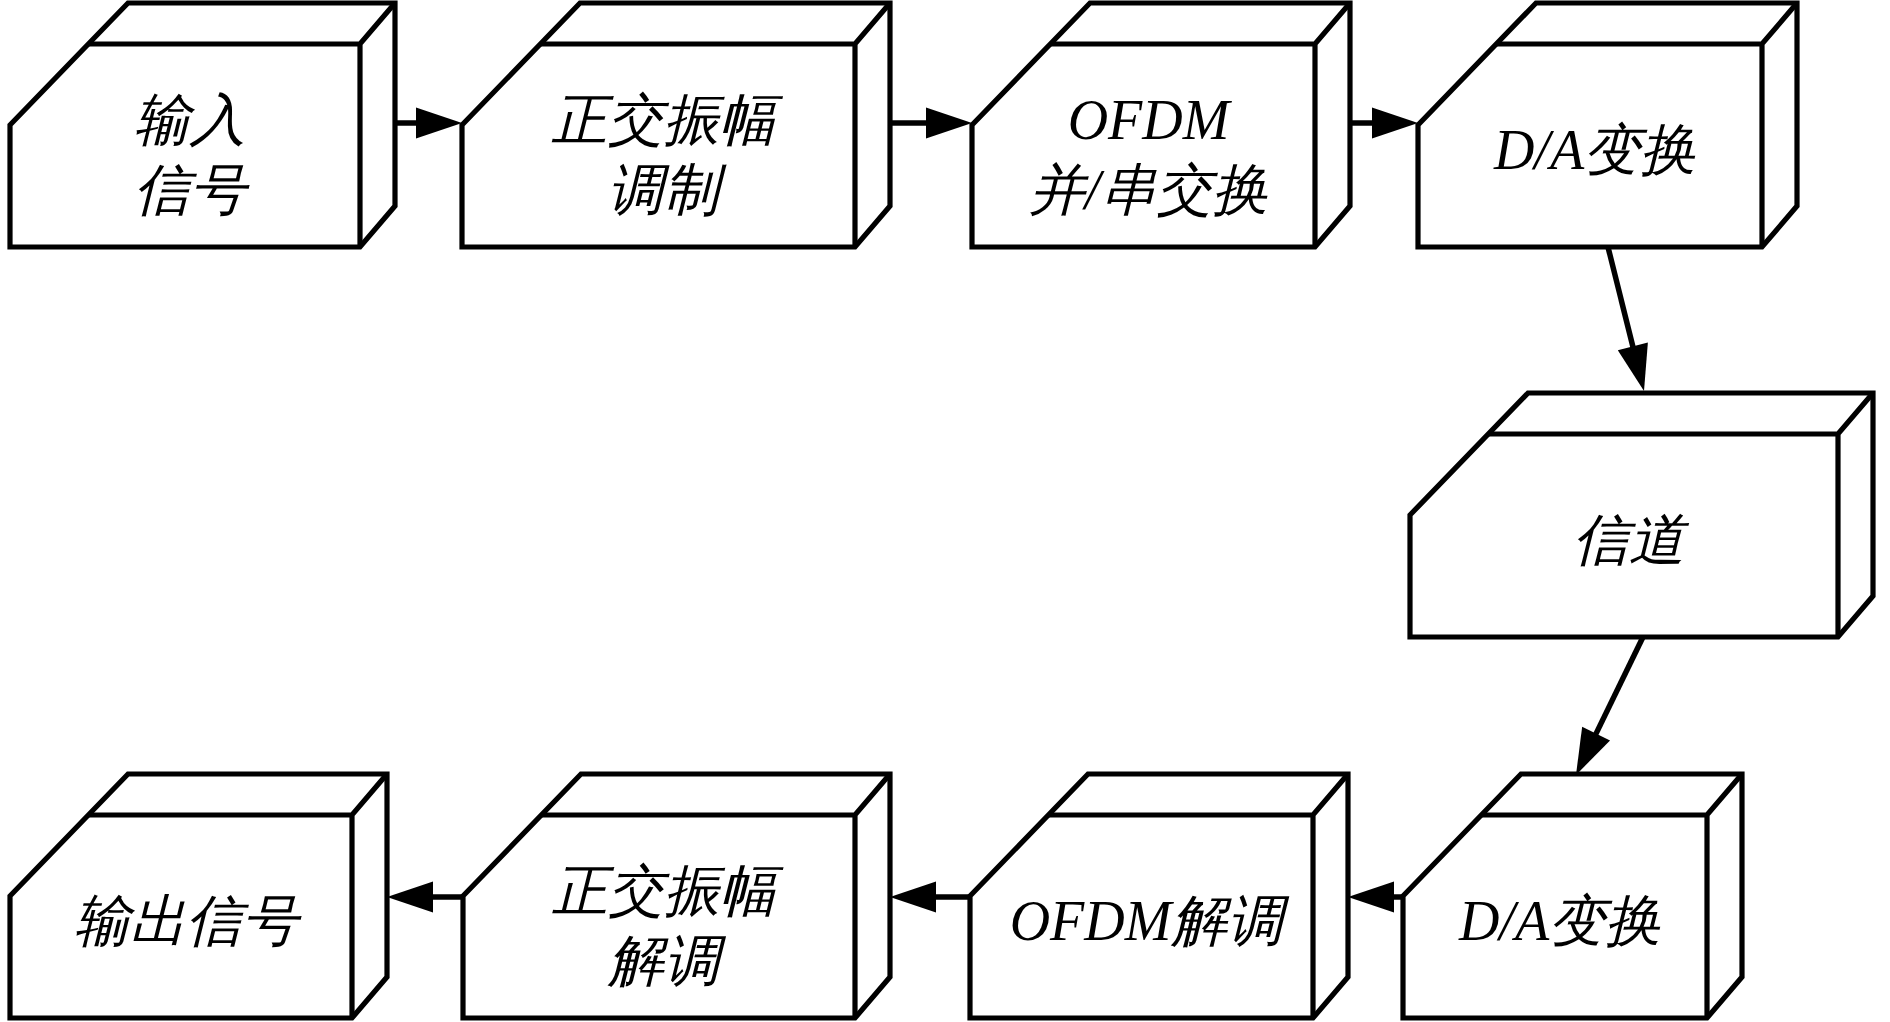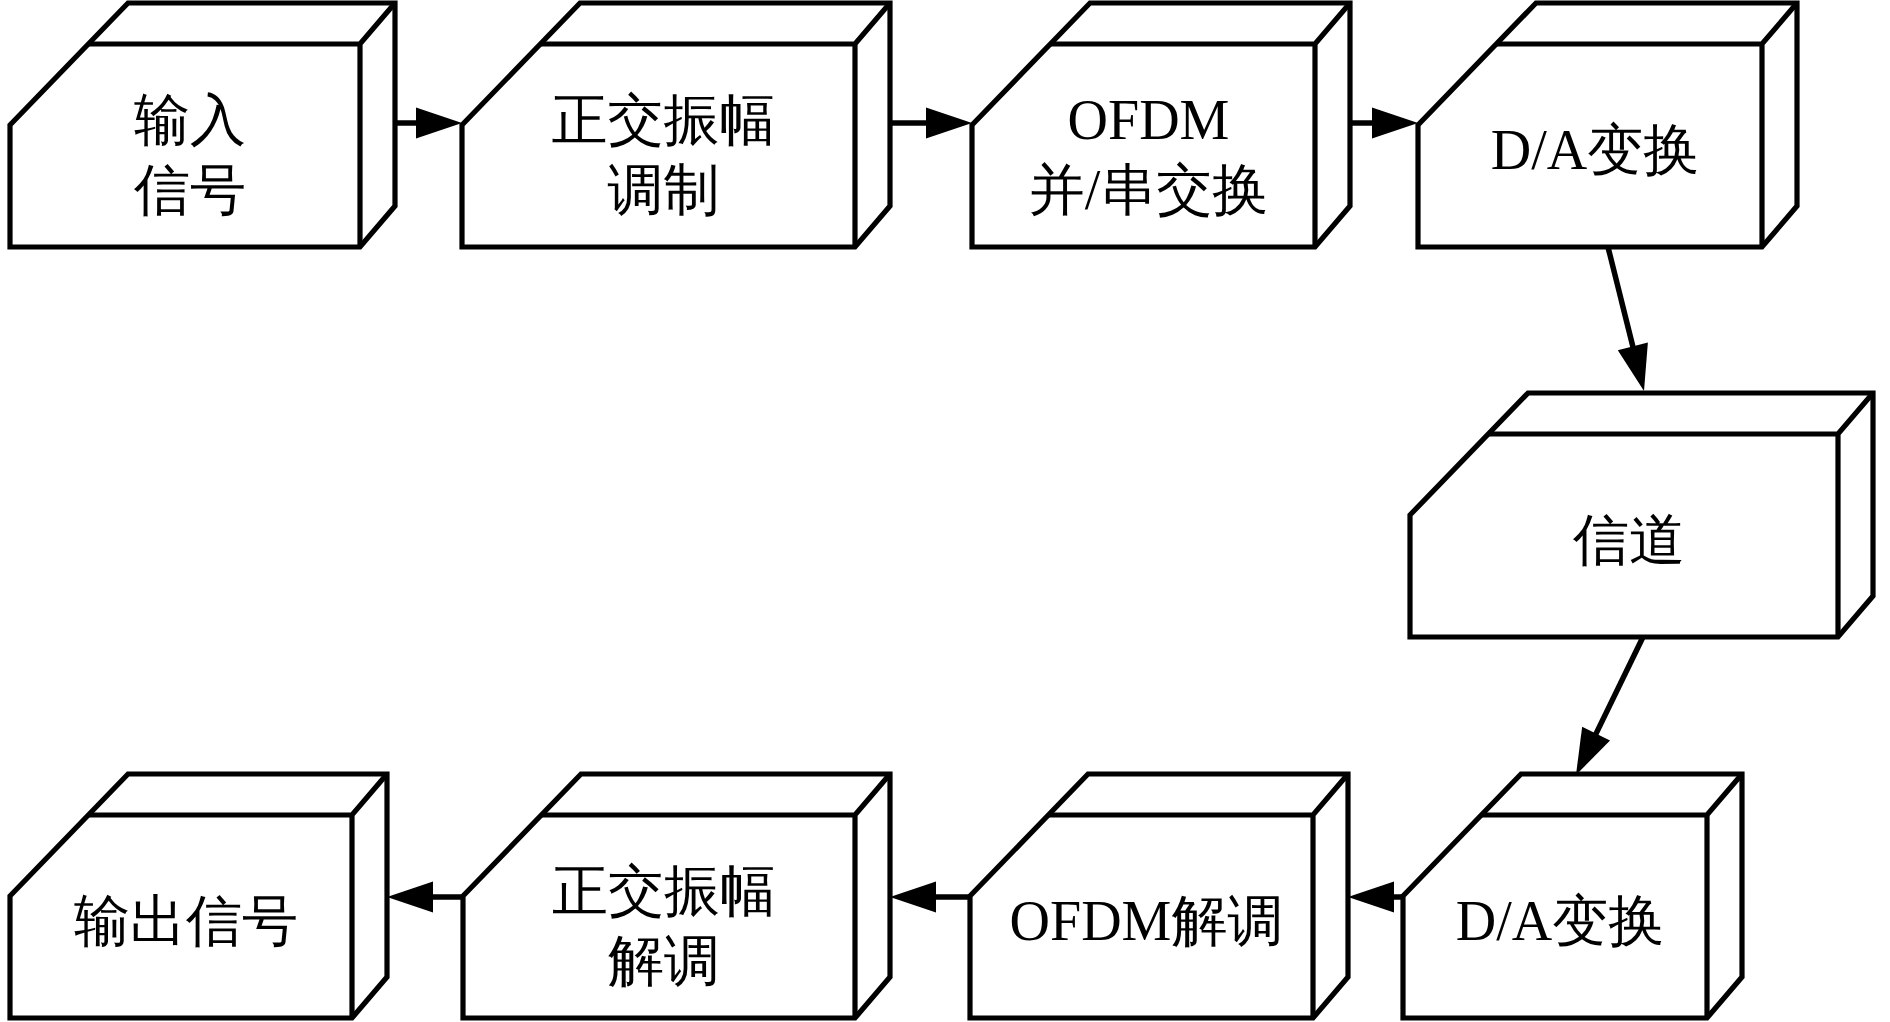--- a/index.html
+++ b/index.html
@@ -6,20 +6,21 @@
     margin: 0;
     padding: 0;
     background: #ffffff;
   }
   #stage {
     position: relative;
     width: 1890px;
     height: 1022px;
     background: #ffffff;
     overflow: hidden;
+    font-style: italic;
   }
   #diagram-svg {
     position: absolute;
     left: 0;
     top: 0;
     width: 1890px;
     height: 1022px;
     display: block;
   }
   .node-shape {

